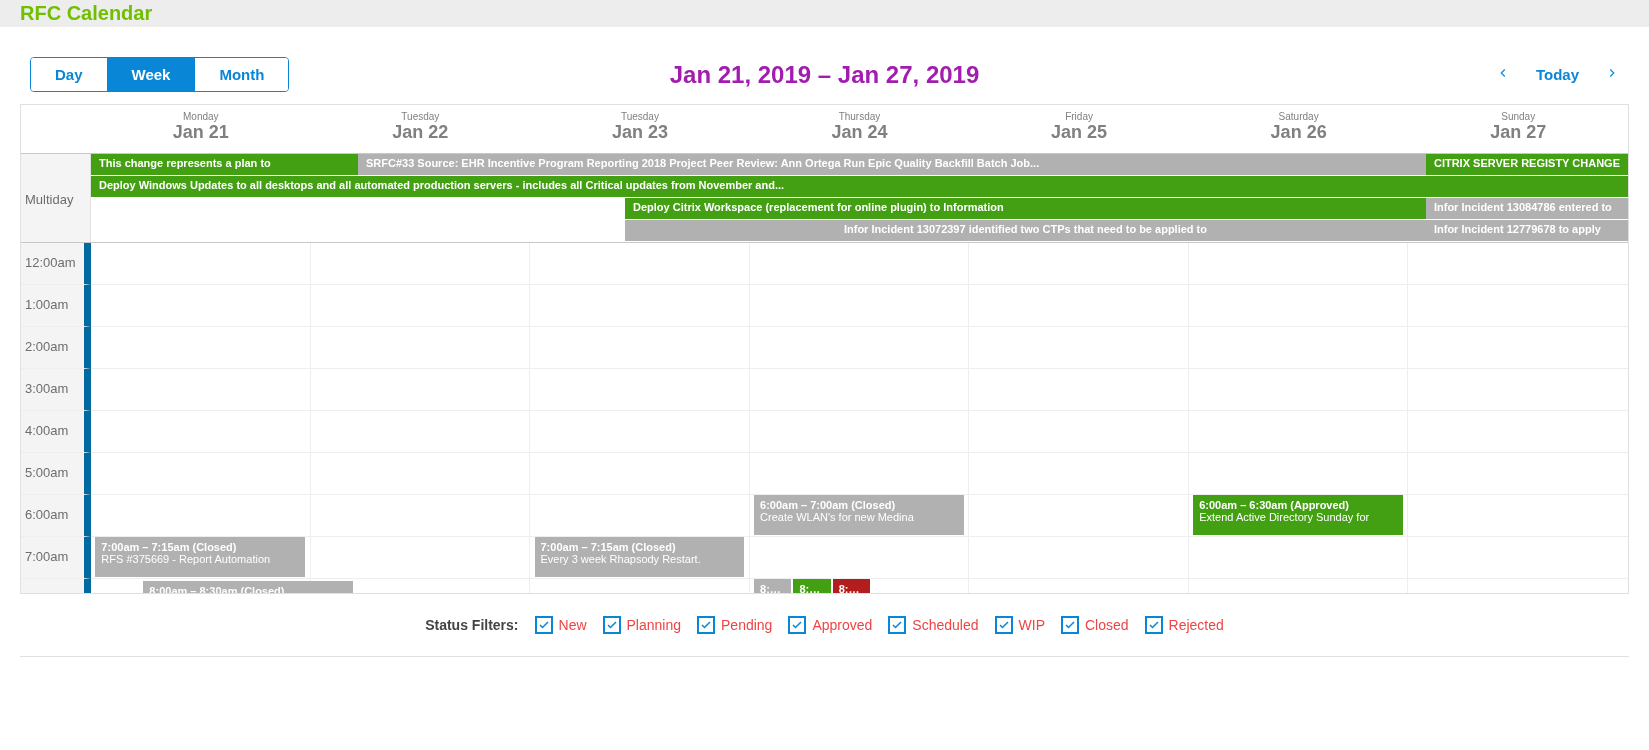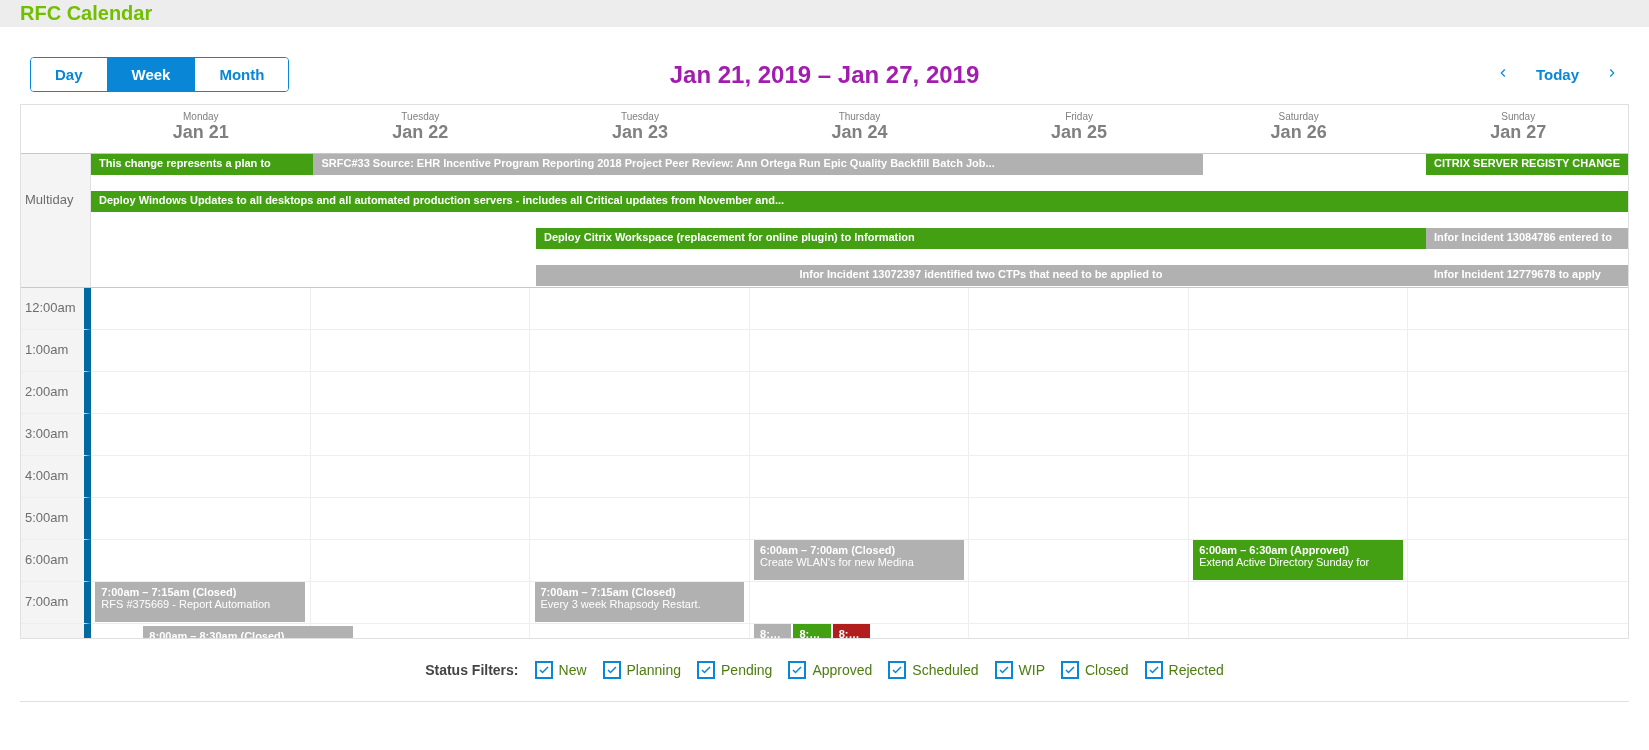--- a/index.html
+++ b/index.html
@@ -99,23 +99,23 @@
     font-size: 13px;
     color: #6d6d6d;
     padding: 38px 6px 0 4px;
     background: #f4f4f4;
     border-right: 1px solid #e0e0e0;
   }
   .multiday-grid {
     grid-column: 2 / span 7;
     position: relative;
     display: grid;
-    grid-template-columns: repeat(6, 1fr);
+    grid-template-columns: repeat(5, 1fr);
     grid-auto-rows: 22px;
-    gap: 15px 0;
+    gap: 0 0;
   }
   .md-event {
     position: relative;
     color: #fff;
     font-size: 11px;
     font-weight: 600;
     padding: 3px 8px;
     white-space: nowrap;
     overflow: hidden;
     height: 21px;
@@ -173,21 +173,21 @@
   }
   .footer .label {
     font-weight: 700;
     color: #444;
   }
   .cb {
     display: inline-flex;
     align-items: center;
     gap: 6px;
     cursor: pointer;
-    color: #4d7c0f;
+    color: #ef4444;
   }
   .cb .box {
     width: 18px; height: 18px;
     border: 2px solid #0a86d6;
     display: inline-flex;
     align-items: center; justify-content: center;
   }
   .cb .box svg { width: 12px; height: 12px; stroke: #0a86d6; stroke-width: 3; fill: none; }
 </style>
 </head>

